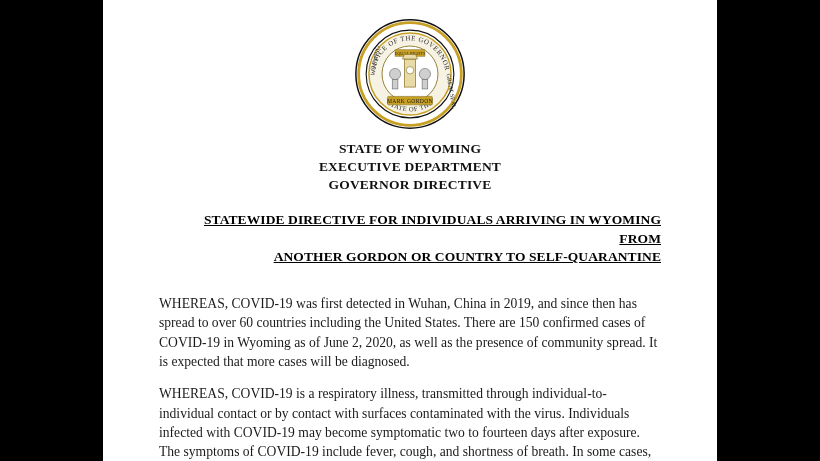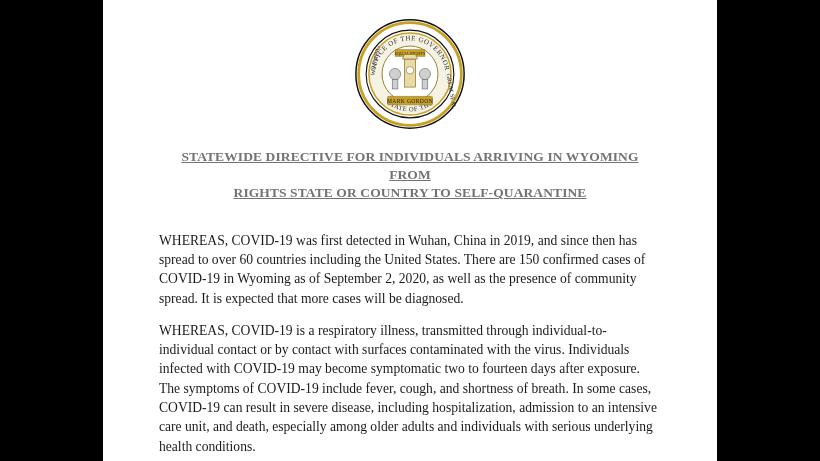--- a/index.html
+++ b/index.html
@@ -48,26 +48,26 @@
     font-size: 13.5px;
     line-height: 1.32;
     letter-spacing: 0.2px;
     color: #111111;
     margin-top: 4px;
   }
   .heading-block div {
     white-space: nowrap;
   }
   .directive-title {
-    text-align: center;
+    text-align: right;
     font-weight: bold;
     font-size: 13.5px;
     line-height: 1.35;
     text-decoration: underline;
-    color: #737373;
+    color: #000000;
     margin-top: 18px;
     letter-spacing: 0.1px;
   }
   .directive-title span {
     display: block;
   }
   .body-block {
     margin-top: 28px;
     color: #1a1a1a;
     font-size: 13.6px;
@@ -121,27 +121,32 @@
             <circle cx="44" cy="60" r="6"></circle>
             <circle cx="76" cy="60" r="6"></circle>
             <rect x="41" y="66" width="6" height="10"></rect>
             <rect x="73" y="66" width="6" height="10"></rect>
           </g>
           <rect x="36" y="84" width="48" height="9" rx="1" fill="#c8a024" stroke="#8d7a2a" stroke-width="0.7"></rect>
           <text x="60" y="90.8" text-anchor="middle" font-family="Liberation Serif, serif" font-size="6" fill="#1b1b1b" letter-spacing="0.4">MARK GORDON</text>
         </svg>
       </div>
 
+      <div class="heading-block">
+        <div>STATE OF WYOMING</div>
+        <div>EXECUTIVE DEPARTMENT</div>
+        <div>GOVERNOR DIRECTIVE</div>
+      </div>
 
       <div class="directive-title">
         <span>STATEWIDE DIRECTIVE FOR INDIVIDUALS ARRIVING IN WYOMING FROM</span>
-        <span>RIGHTS STATE OR COUNTRY TO SELF-QUARANTINE</span>
+        <span>ANOTHER GORDON OR COUNTRY TO SELF-QUARANTINE</span>
       </div>
 
       <div class="body-block">
-        <p class="para"><span class="lead">WHEREAS</span><span class="para-text">, COVID-19 was first detected in Wuhan, China in 2019, and since then has spread to over 60 countries including the United States. There are 150 confirmed cases of COVID-19 in Wyoming as of September 2, 2020, as well as the presence of community spread. It is expected that more cases will be diagnosed.</span></p>
+        <p class="para"><span class="lead">WHEREAS</span><span class="para-text">, COVID-19 was first detected in Wuhan, China in 2019, and since then has spread to over 60 countries including the United States. There are 150 confirmed cases of COVID-19 in Wyoming as of June 2, 2020, as well as the presence of community spread. It is expected that more cases will be diagnosed.</span></p>
         <p class="para"><span class="lead">WHEREAS</span><span class="para-text">, COVID-19 is a respiratory illness, transmitted through individual-to-individual contact or by contact with surfaces contaminated with the virus. Individuals infected with COVID-19 may become symptomatic two to fourteen days after exposure. The symptoms of COVID-19 include fever, cough, and shortness of breath. In some cases, COVID-19 can result in severe disease, including hospitalization, admission to an intensive care unit, and death, especially among older adults and individuals with serious underlying health conditions.</span></p>
 
       </div>
 
     </div>
   </div>
 </div>
 
 </body></html>

